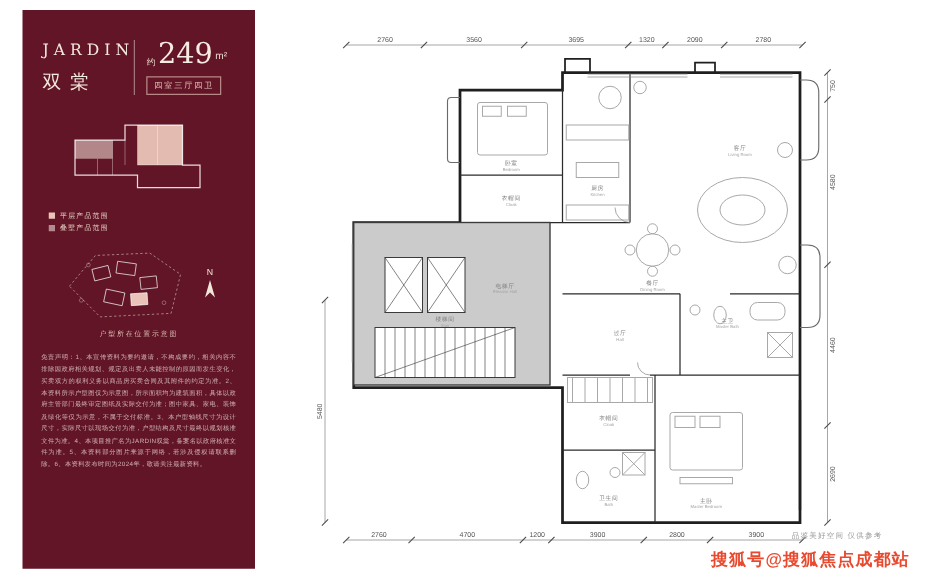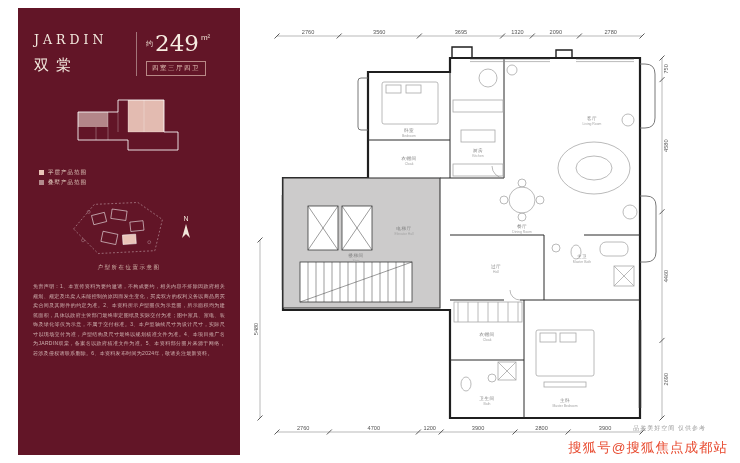--- a/index.html
+++ b/index.html
@@ -1,47 +1,47 @@
 <!DOCTYPE html>
 <html><head>
 <meta charset="utf-8">
 <title>JARDIN 双棠</title>
 <style>
   html,body{margin:0;padding:0;background:#ffffff;}
   body{font-family:"Liberation Sans","DejaVu Sans",sans-serif;}
   #canvas{position:relative;width:740px;height:463px;background:#ffffff;overflow:hidden;}
 
   
-  .sidebar{position:absolute;left:18px;top:8px;width:222px;height:447px;background:#621527;color:#f2e6da;box-sizing:border-box;padding:24px 15px 10px 15px;}
+  .sidebar{position:absolute;left:18px;top:8px;width:186px;height:447px;background:#621527;color:#f2e6da;box-sizing:border-box;padding:24px 15px 10px 15px;}
   .sb-header{display:flex;justify-content:space-between;align-items:flex-start;padding:0 1px;}
   .brand{font-family:"DejaVu Serif","Liberation Serif",serif;font-size:12.5px;letter-spacing:4px;color:#f3e9de;}
   .brand-sub{margin-top:9px;font-size:15px;letter-spacing:7px;color:#f3e9de;}
   .area-block{border-left:1px solid rgba(243,233,222,.45);padding-left:9px;min-width:78px;}
-  .area-row{display:flex;align-items:center;gap:2px;}
+  .area-row{display:flex;align-items:flex-end;gap:2px;}
   .area-prefix{font-size:7px;color:#eadbce;}
   .area-value{font-family:"DejaVu Serif","Liberation Serif",serif;font-size:23px;line-height:1;color:#f7ece1;}
   .area-unit{font-size:8px;color:#eadbce;position:relative;top:-6px;}
   .layout-label{margin-top:6px;display:inline-block;font-size:6.5px;letter-spacing:1.5px;color:#e6c6ba;border:0.5px solid rgba(230,198,186,.65);padding:2px 5px;}
   .keyplan-wrap{margin-top:16px;display:flex;justify-content:center;}
   .legend{margin-top:9px;padding:0 6px;}
   .legend-row{display:flex;align-items:center;gap:4px;margin-top:3px;}
   .legend-swatch{width:5px;height:5px;flex:0 0 auto;}
   .legend-swatch.s0{background:#eac4b8;}
   .legend-swatch.s1{background:#f6ebe2;opacity:.55;}
   .legend-label{font-size:5.5px;letter-spacing:1px;color:#e4cfc2;}
   .siteplan-row{margin-top:12px;display:flex;align-items:center;justify-content:center;gap:10px;}
   .north{display:flex;flex-direction:column;align-items:center;gap:1px;}
   .north-label{font-size:7px;color:#f2e6da;}
   .siteplan-caption{margin-top:6px;text-align:center;font-size:5.5px;letter-spacing:1.5px;color:#d8bfb2;}
   .disclaimer{margin-top:11px;font-size:5px;line-height:1.9;text-align:justify;color:rgba(242,230,222,.72);letter-spacing:.3px;}
 
   
   .plan-area{position:absolute;left:204px;top:0;width:536px;height:463px;}
   .plan-note{position:absolute;right:34px;bottom:30px;font-size:6px;letter-spacing:1px;color:#9a9a9a;}
-  .watermark{position:absolute;right:12px;bottom:6px;font-size:13.5px;font-weight:normal;letter-spacing:1px;color:#e84a2f;}
+  .watermark{position:absolute;right:12px;bottom:6px;font-size:13.5px;font-weight:bold;letter-spacing:1px;color:#e84a2f;}
 
   
   .wall-outer{fill:#ffffff;stroke:#1f1f1f;stroke-width:2.2;stroke-linejoin:miter;}
   .notch{fill:none;stroke:#1f1f1f;stroke-width:1.4;}
   .partition{stroke:#2b2b2b;stroke-width:1;fill:none;}
   .thin{stroke:#8c8c8c;stroke-width:.6;fill:none;}
   .furn{stroke:#a8a8a8;stroke-width:.8;fill:none;}
   .corefill{fill:#cccbcb;stroke:#3a3a3a;stroke-width:1.1;}
   .corewhite{fill:#ffffff;stroke:#3a3a3a;stroke-width:.8;}
   .tread{stroke:#3a3a3a;stroke-width:.5;fill:none;}

